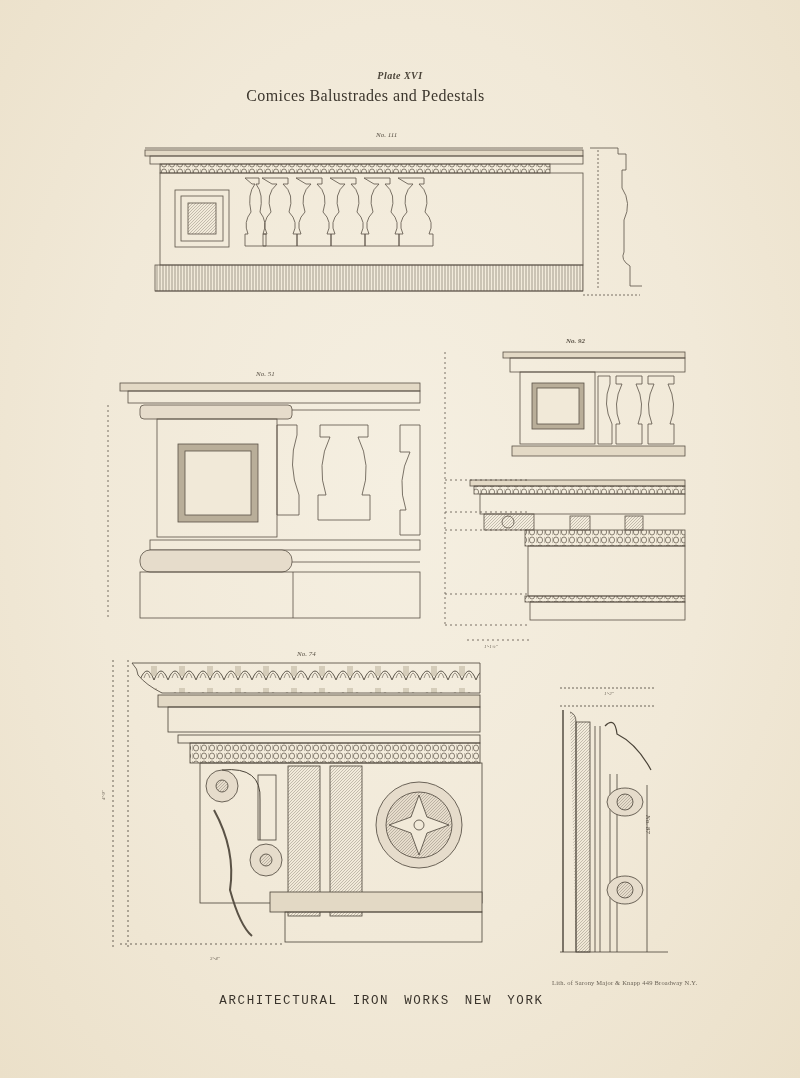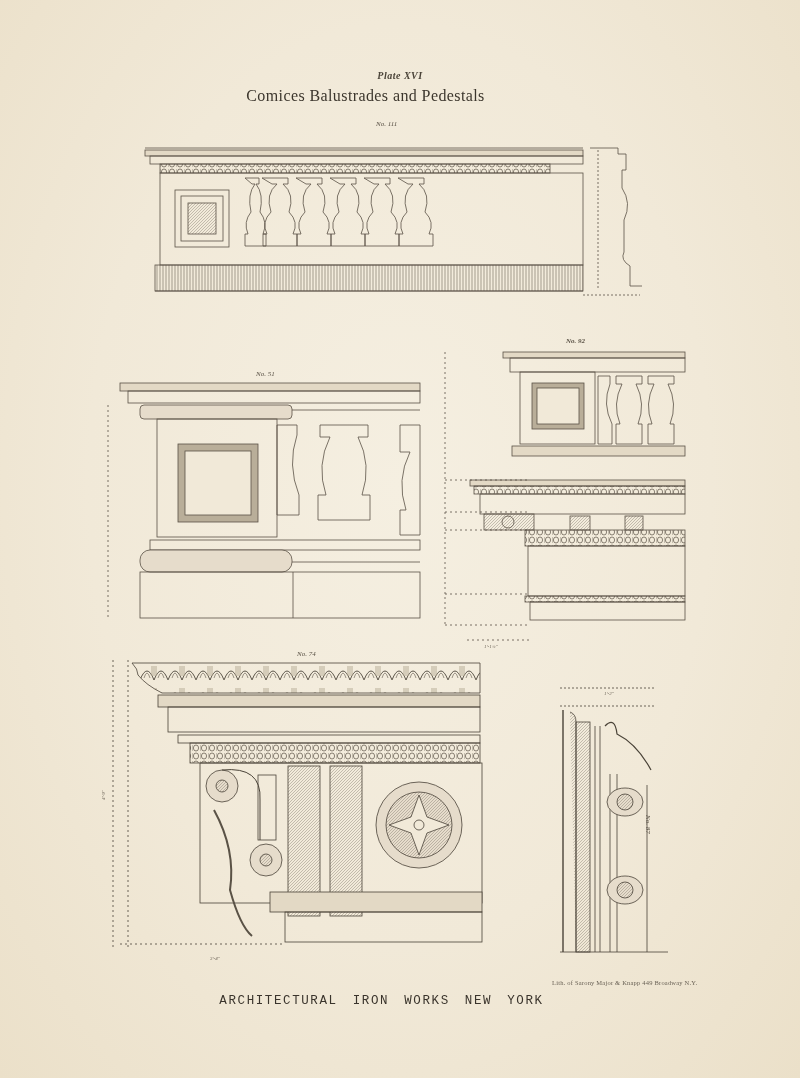--- a/index.html
+++ b/index.html
@@ -16,21 +16,21 @@
   .imprint { left:552px; top:979px; font-size:6.5px; color:#6a6256; letter-spacing:0.2px; }
   svg { position:absolute; left:0; top:0; }
   .dim { font-size:5px; fill:#6a6256; font-style:italic; font-family:"Liberation Serif", serif; }
 </style>
 </head>
 <body>
 
 <div class="abs plate-no">Plate XVI</div>
 <div class="abs plate-title">Comices Balustrades and Pedestals</div>
 
-<div class="abs fig-label" style="left:376px;top:120px;text-align:center;">No. 111</div>
+<div class="abs fig-label" style="left:376px;top:131px;text-align:center;">No. 111</div>
 <div class="abs fig-label" style="left:256px;top:370px;">No. 51</div>
 <div class="abs fig-label" style="left:566px;top:337px;font-weight:bold;">No. 92</div>
 <div class="abs fig-label" style="left:297px;top:650px;">No. 74</div>
 <div class="abs fig-label" style="left:652px;top:815px;transform:rotate(90deg);transform-origin:left top;">No. 87</div>
 
 <svg width="800" height="1078" viewBox="0 0 800 1078">
   <defs>
     <pattern id="flutes" width="3" height="10" patternUnits="userSpaceOnUse">
       <line x1="1" y1="0" x2="1" y2="10" stroke="#6b6357" stroke-width="0.6"></line>
     </pattern>

